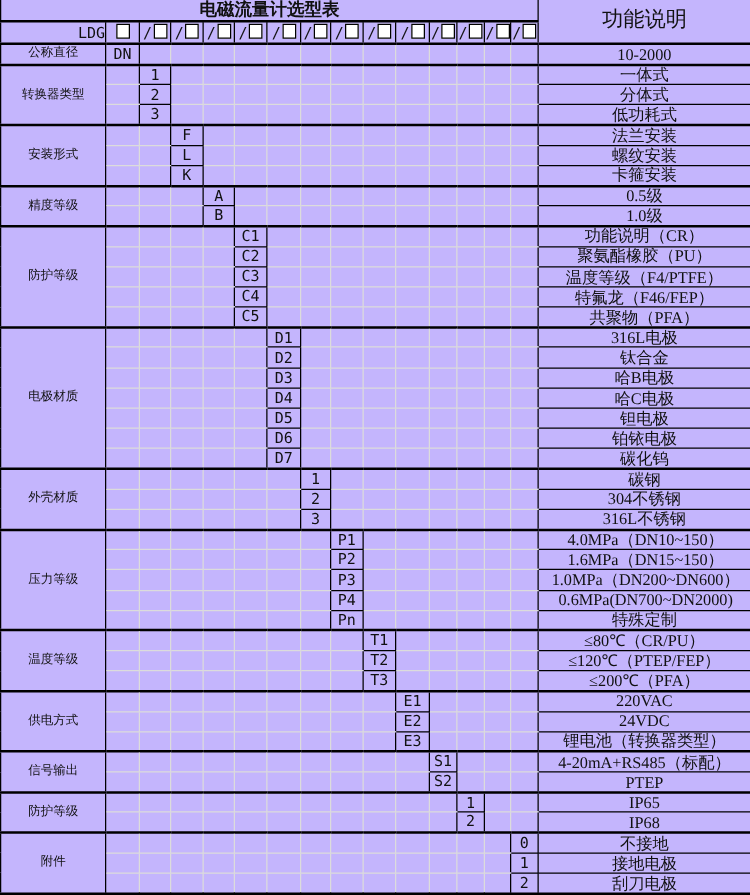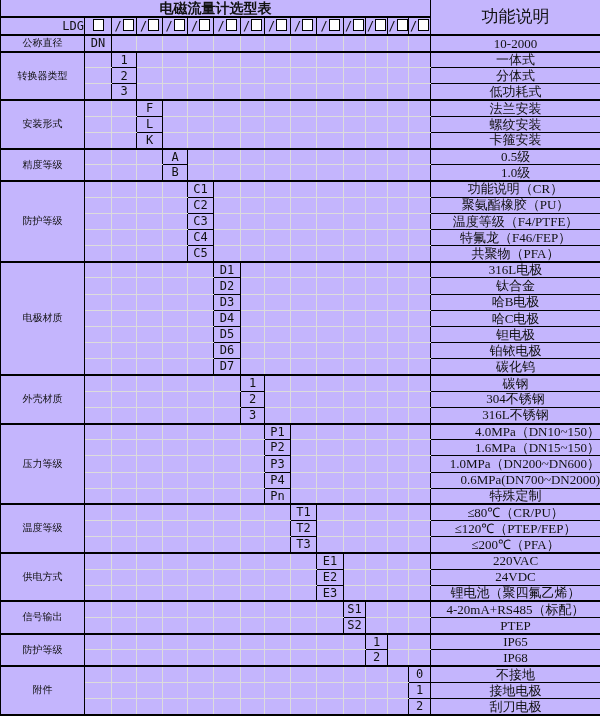--- a/index.html
+++ b/index.html
@@ -26,21 +26,21 @@
   td.title{border-bottom:2px solid #000;font-weight:bold;font-size:14px;}
   td.fn-head{border-left:1px solid #000;font-size:17px;}
   tr.model-row td{border:1px solid #000;font-size:12px;}
   tr.model-row td.ldg{text-align:right;padding-left:13px;}
   tr.sep td{border-top:2px solid #000;}
   td.lbl{border-right:1px solid #000;font-size:10px;}
   td.code{border:1px solid #000;font-size:12px;}
   td.fill{border-right:1px solid #dcdcdc;border-bottom:1px solid #dcdcdc;}
   td.fill.nr{border-right:none;}
   td.desc{border-left:1px solid #000;border-bottom:1px solid #000;font-family:Liberation Serif, serif;}
-  td.desc.left{text-align:right;padding-left:2px;}
+  td.desc.left{text-align:center;padding-left:2px;}
   .box{
     display:inline-block;width:9px;height:10px;
     border:1px solid #000;vertical-align:-1px;margin-left:1px;
     background:#fff;
   }
 </style>
 </head>
 <body>
 
 <div id="screen">
@@ -682,21 +682,21 @@
           <td class="fill"></td>
           <td class="fill"></td>
           <td class="fill"></td>
           <td class="fill"></td>
           <td class="fill nr"></td>
           <td class="code">E3</td>
           <td class="fill"></td>
           <td class="fill"></td>
           <td class="fill"></td>
           <td class="fill nr"></td>
-          <td class="desc">锂电池（聚四氟乙烯）</td>
+          <td class="desc">锂电池（转换器类型）</td>
         </tr>
         <tr class="sep">
           <td class="lbl" rowspan="2">信号输出</td>
           <td class="fill"></td>
           <td class="fill"></td>
           <td class="fill"></td>
           <td class="fill"></td>
           <td class="fill"></td>
           <td class="fill"></td>
           <td class="fill"></td>

